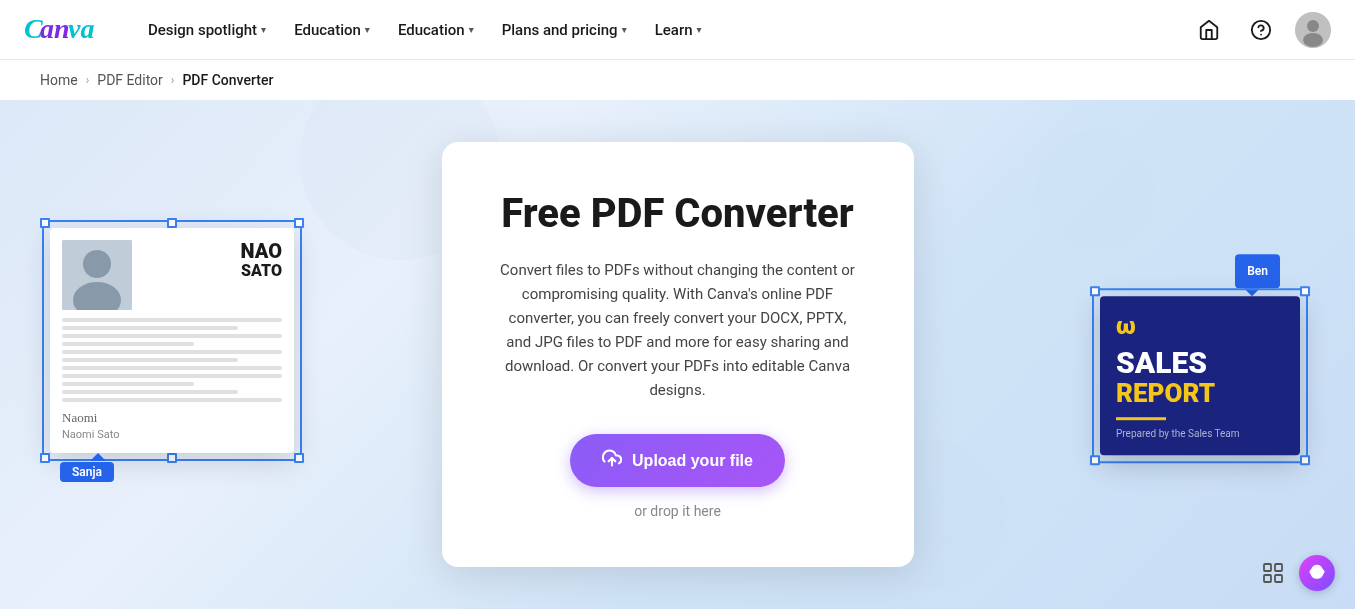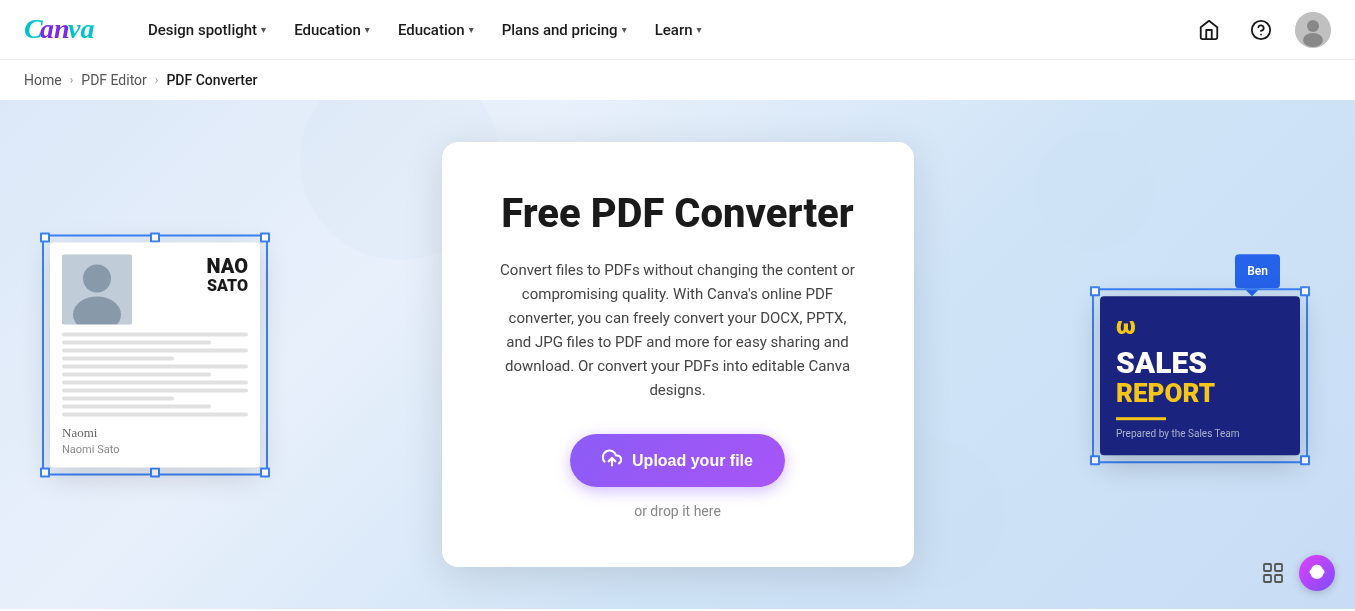--- a/index.html
+++ b/index.html
@@ -73,20 +73,21 @@
 
     
     .breadcrumb {
       display: flex;
       align-items: center;
       gap: 8px;
       padding: 12px 24px;
       font-size: 14px;
       color: #555;
       background: #fff;
+      margin-left: 16px;
     }
     .breadcrumb a { color: #555; text-decoration: none; cursor: pointer; }
     .breadcrumb .sep { color: #999; font-size: 12px; }
     .breadcrumb .current { color: #1a1a1a; font-weight: 500; }
 
     
     .hero {
       background: linear-gradient(135deg, #dce8f8 0%, #e8f0fb 30%, #d0e4f7 60%, #c8ddf5 100%);
       position: relative;
       height: calc(611px - 60px - 42px);
@@ -95,21 +96,21 @@
       align-items: center;
       justify-content: center;
     }
 
     
     .left-doc {
       position: absolute;
       left: 40px;
       top: 50%;
       transform: translateY(-55%);
-      width: 210px;
+      width: 244px;
       background: #fff;
       border-radius: 4px;
       box-shadow: 0 8px 30px rgba(0,0,0,0.15);
       overflow: hidden;
     }
     .left-doc-inner {
       padding: 12px;
     }
     .doc-photo {
       width: 70px;
@@ -345,20 +346,24 @@
             <div class="doc-line short"></div>
             <div class="doc-line medium"></div>
             <div class="doc-line full"></div>
           </div>
           <div style="font-family:cursive;font-size:13px;color:#666;margin-top:8px;">Naomi</div>
           <div style="font-size:11px;color:#888;margin-top:2px;">Naomi Sato</div>
         </div>
       </div>
     </div>
 
+    <div style="position:relative;margin-top:8px;margin-left:10px;">
+      <div style="position:absolute;top:-8px;left:30px;width:0;height:0;border-left:8px solid transparent;border-right:8px solid transparent;border-bottom:8px solid #2563eb;"></div>
+      <div style="background:#2563eb;color:#fff;font-size:12px;font-weight:600;padding:3px 12px;border-radius:4px;display:inline-block;">Sanja</div>
+    </div>
   </div>
 
   <div class="center-card">
     <h1>Free PDF Converter</h1>
     <p>Convert files to PDFs without changing the content or compromising quality. With Canva's online PDF converter, you can freely convert your DOCX, PPTX, and JPG files to PDF and more for easy sharing and download. Or convert your PDFs into editable Canva designs.</p>
     <button class="upload-btn">
       <span class="upload-icon">
         <svg width="20" height="20" viewBox="0 0 24 24" fill="none" stroke="white" stroke-width="2.5" stroke-linecap="round" stroke-linejoin="round">
           <polyline points="16 16 12 12 8 16"></polyline>
           <line x1="12" y1="12" x2="12" y2="21"></line>

